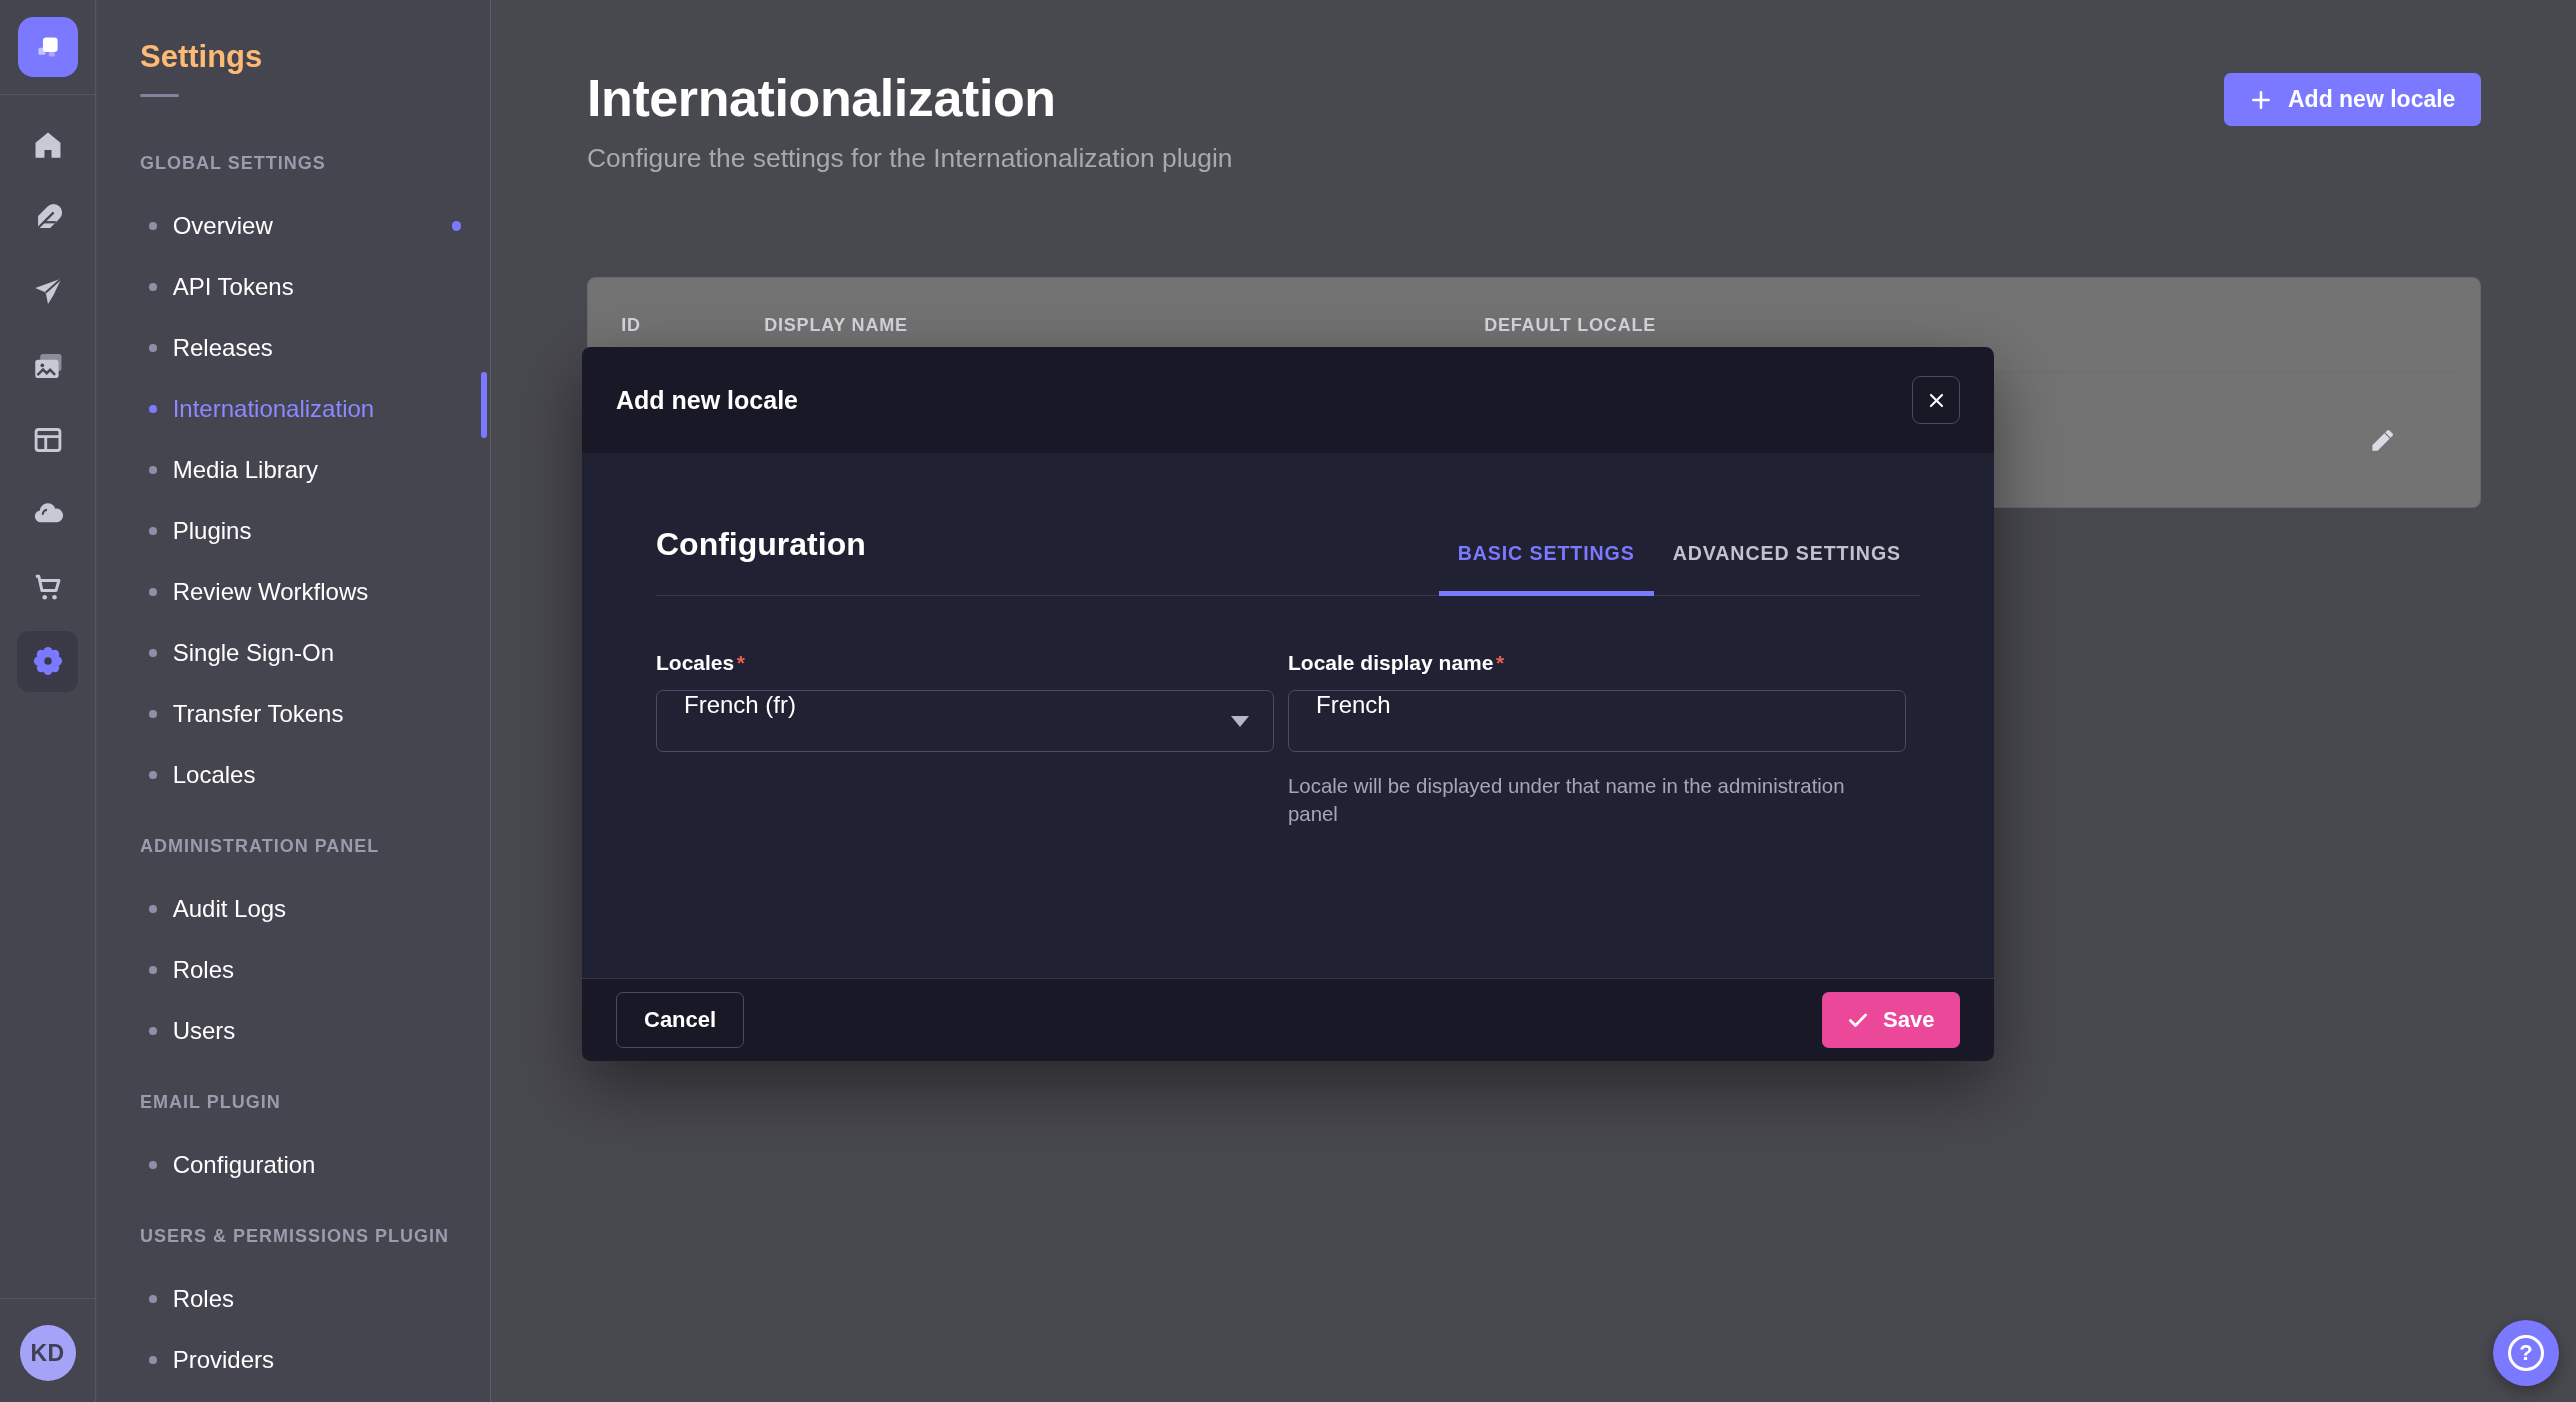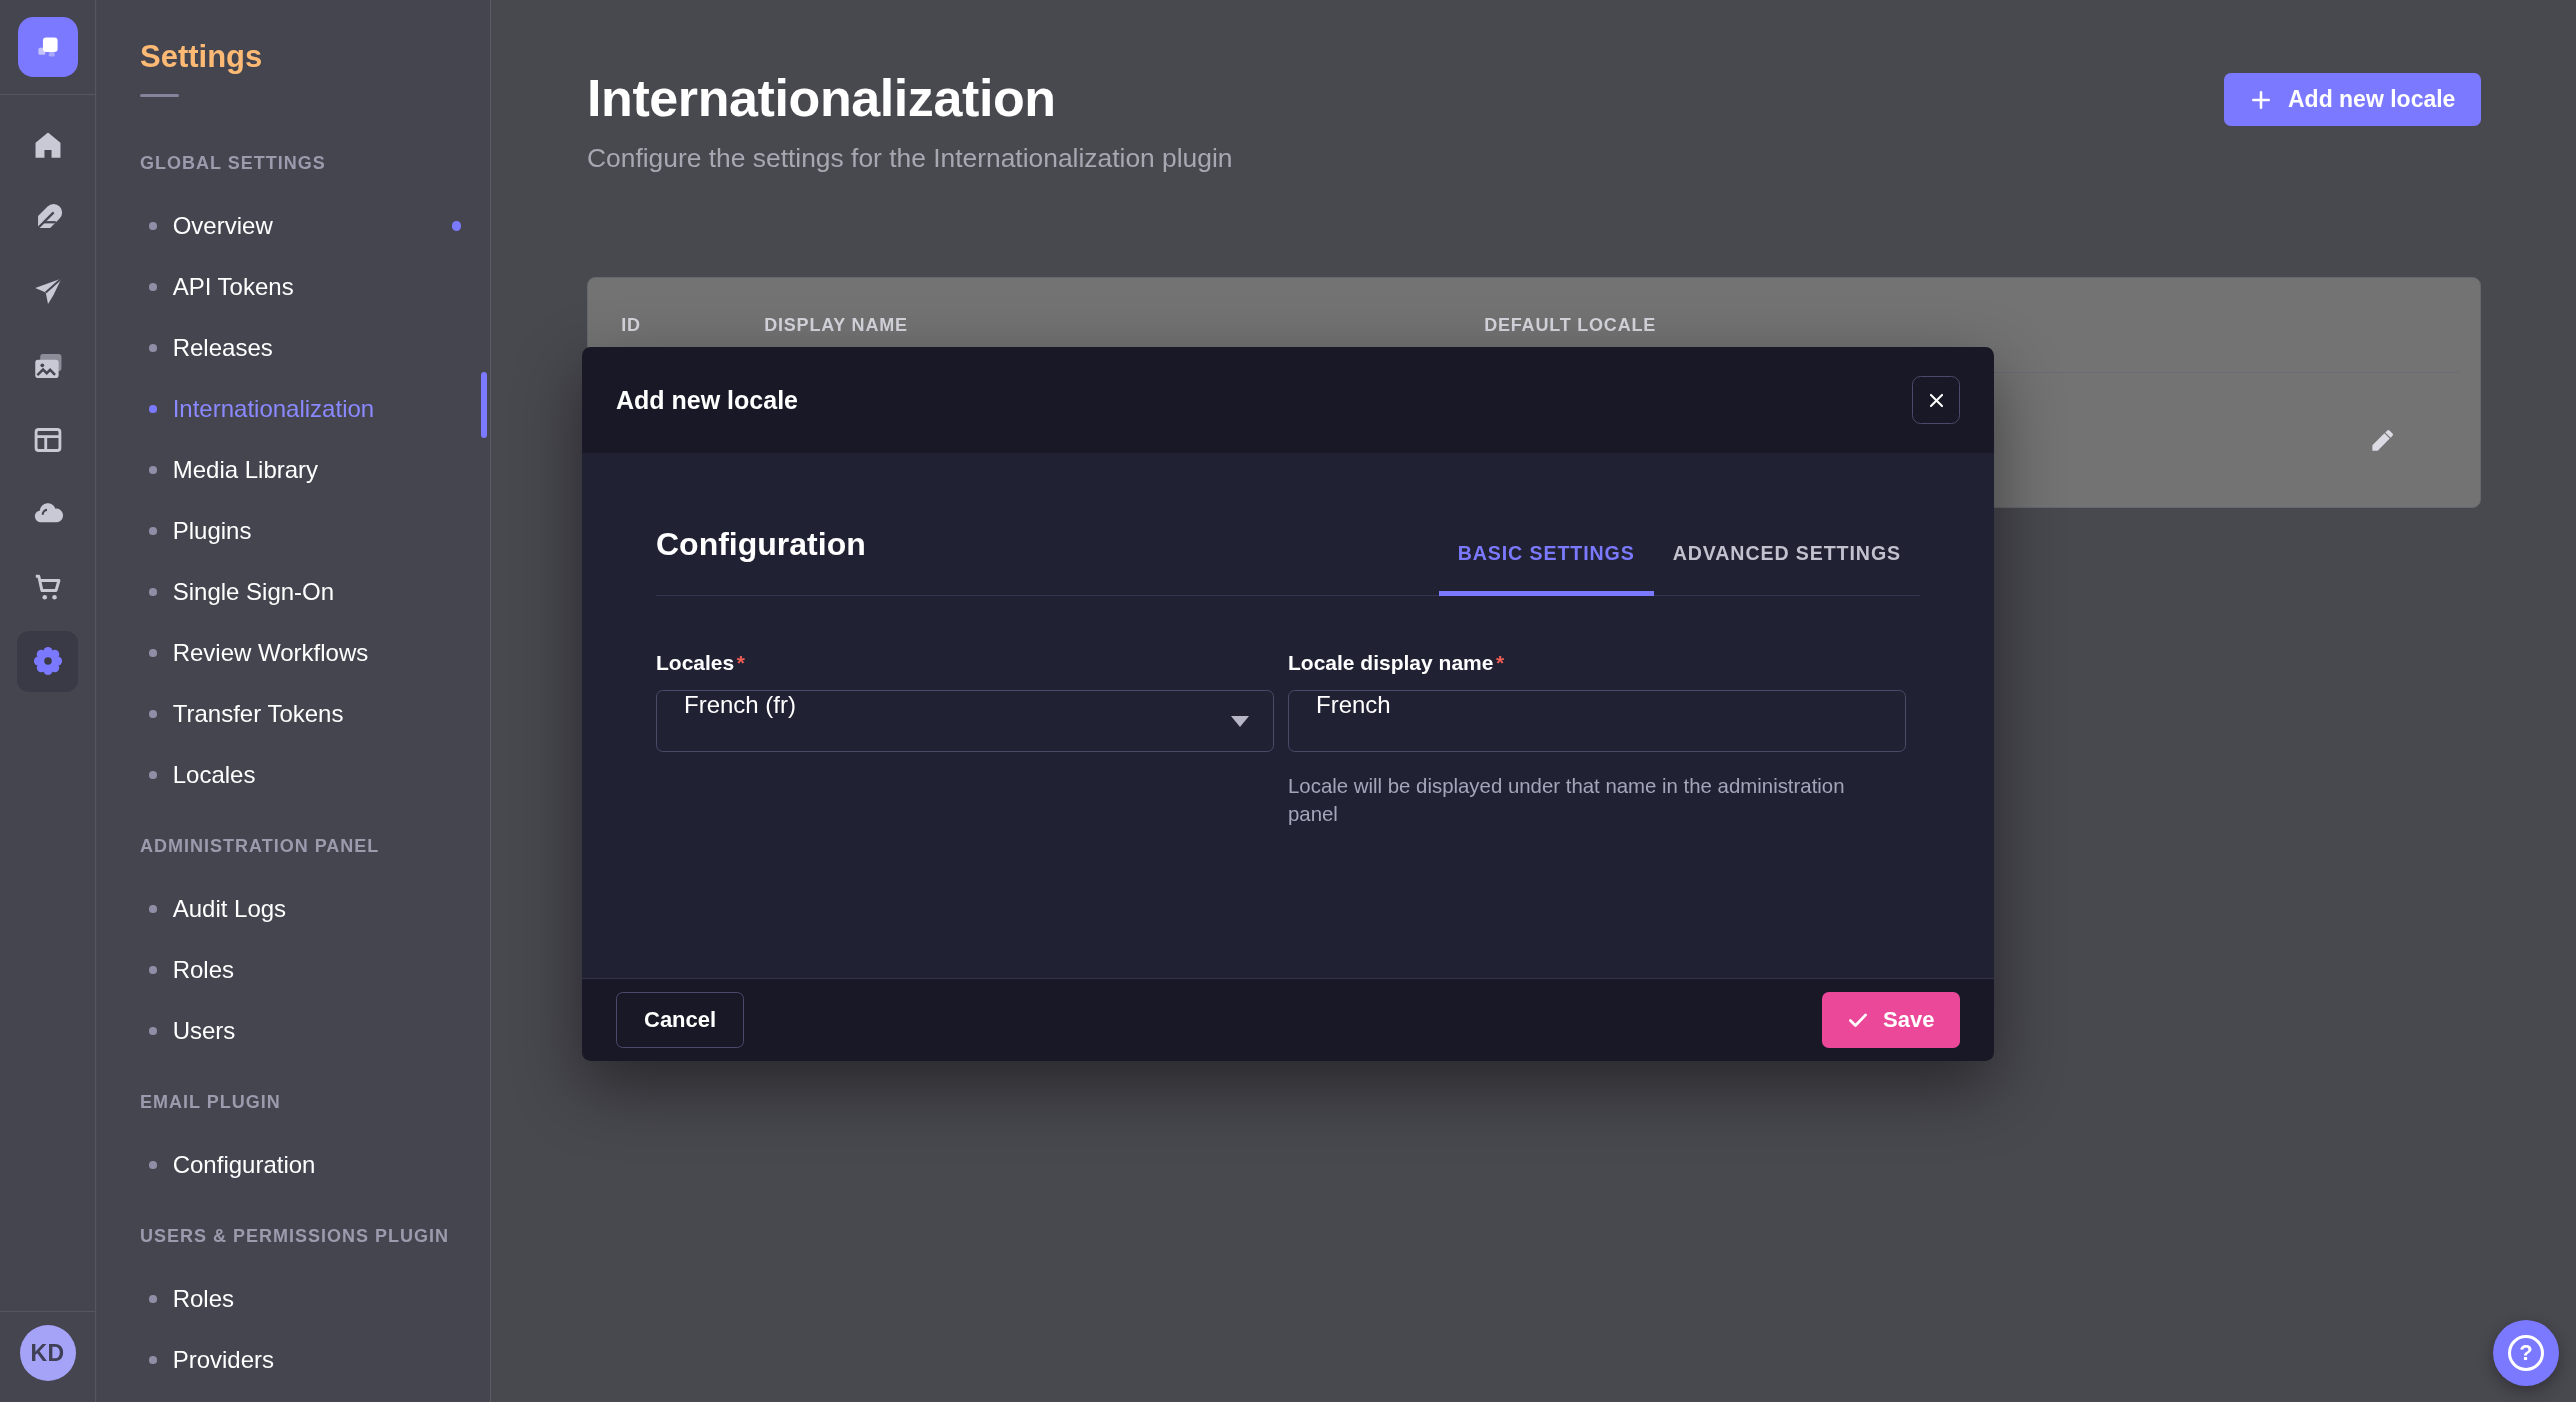--- a/index.html
+++ b/index.html
@@ -14,21 +14,21 @@
   .logo-wrap{width:100%;height:95px;display:flex;align-items:center;justify-content:center;
              border-bottom:0.9px solid #56565f;}
   .logo{width:60px;height:60px;border-radius:15.3px;background:#7b79ff;display:flex;
         align-items:center;justify-content:center;cursor:pointer;}
   .rail-icons{display:flex;flex-direction:column;gap:12.8px;margin-top:19px;align-items:center;}
   .rail-btn{width:61px;height:61px;border:none;background:transparent;border-radius:12px;
             display:flex;align-items:center;justify-content:center;cursor:pointer;padding:0;}
   .rail-btn svg{display:block;}
   .rail-btn.active{background:#3a3a46;}
   .rail-bottom{margin-top:auto;width:100%;display:flex;justify-content:center;
-               border-top:0.9px solid #56565f;padding:13px 0 21px;}
+               border-top:0.9px solid #56565f;padding:26px 0 21px;}
   .avatar{width:56px;height:56px;border-radius:50%;background:#a5a3f8;color:#3f3f55;
           font-size:23px;font-weight:700;display:flex;align-items:center;justify-content:center;
           cursor:pointer;letter-spacing:0.4px;}
 
   
   .subnav{position:absolute;left:97px;top:0;bottom:0;width:394px;background:#454550;
           border-right:0.9px solid #5d5d68;}
   .subnav-title{margin:39px 0 0 43px;font-size:31px;font-weight:700;color:#fdba74;}
   .subnav-underline{margin:19px 0 0 43px;width:39px;height:2.6px;background:#83839b;border-radius:1.7px;}
   .nav-section{margin-top:29px;}
@@ -219,25 +219,25 @@
         <li class="nav-item">
           <span class="bullet"></span>
           <span>Media Library</span>
         </li>
         <li class="nav-item">
           <span class="bullet"></span>
           <span>Plugins</span>
         </li>
         <li class="nav-item">
           <span class="bullet"></span>
+          <span>Review Workflows</span>
+        </li>
+        <li class="nav-item">
+          <span class="bullet"></span>
           <span>Single Sign-On</span>
-        </li>
-        <li class="nav-item">
-          <span class="bullet"></span>
-          <span>Review Workflows</span>
         </li>
         <li class="nav-item">
           <span class="bullet"></span>
           <span>Transfer Tokens</span>
         </li>
         <li class="nav-item">
           <span class="bullet"></span>
           <span>Locales</span>
         </li>
       </ul>

